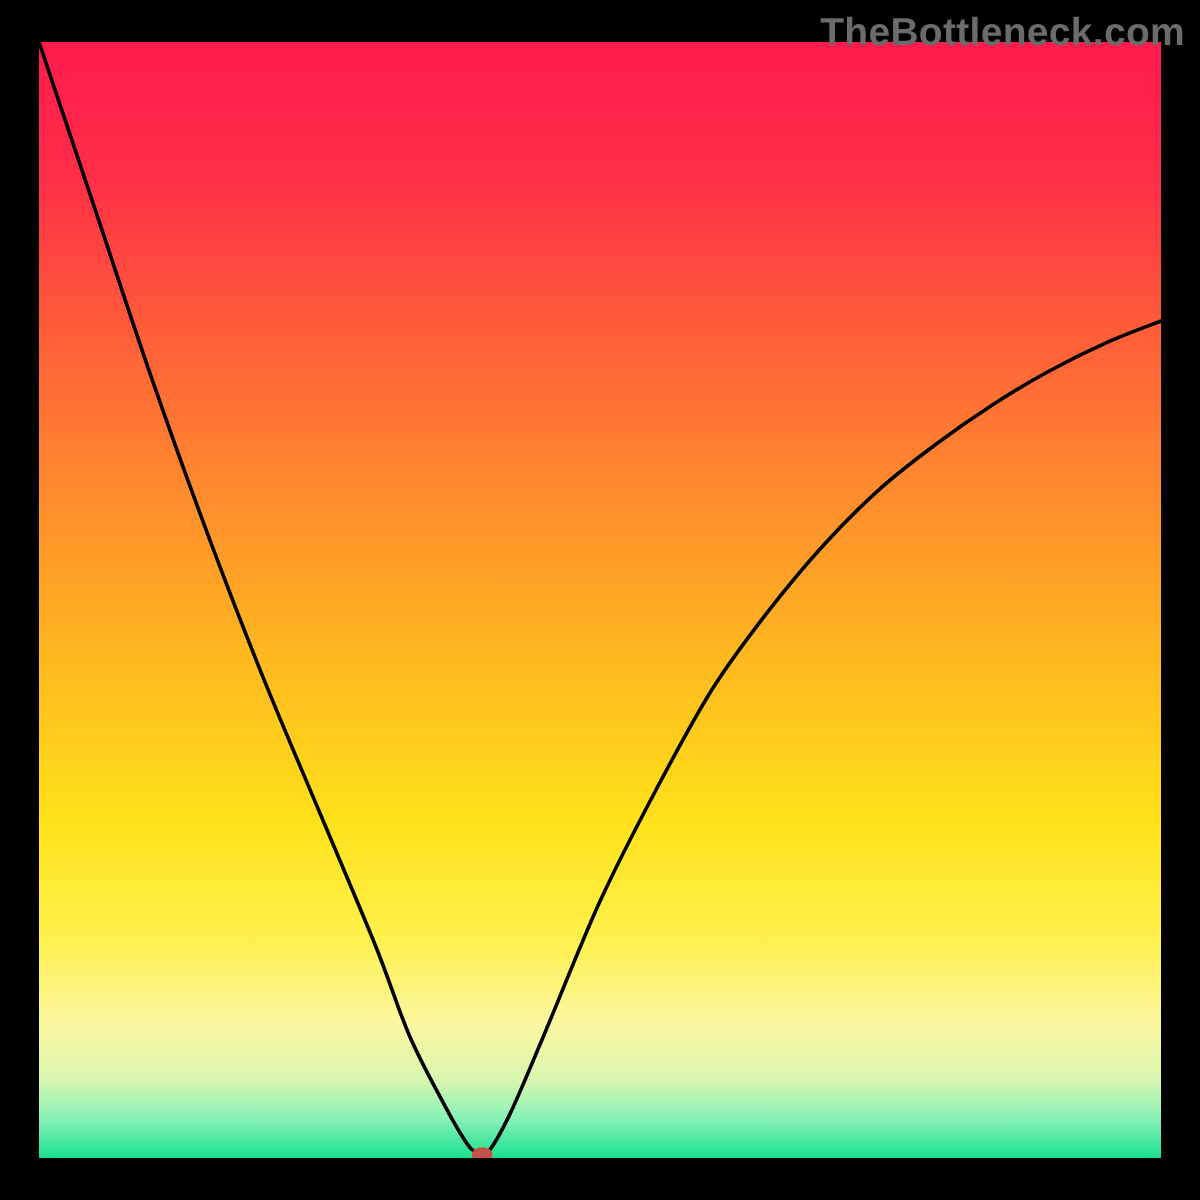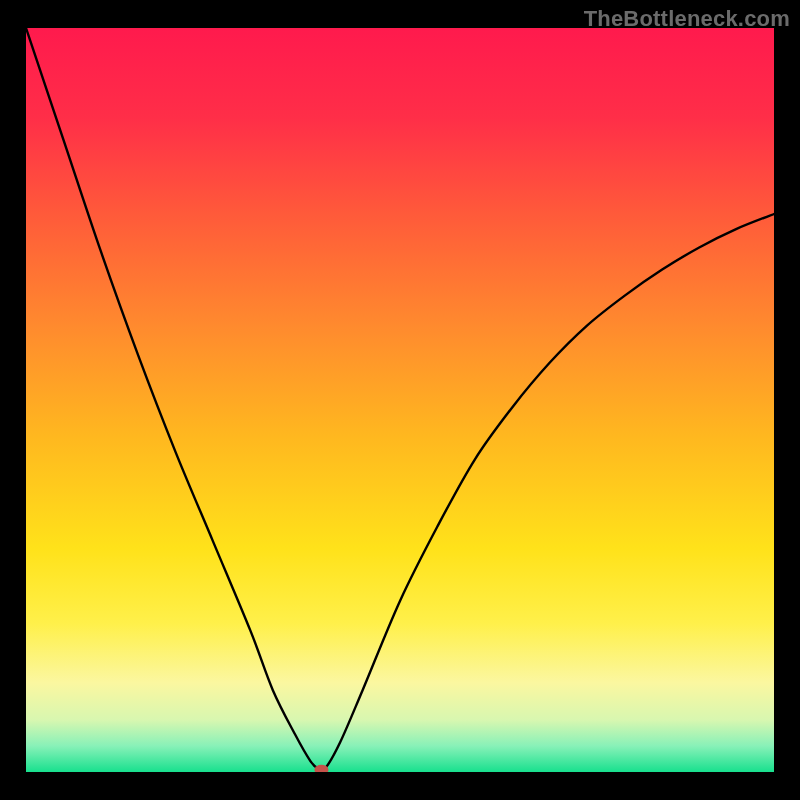--- a/index.html
+++ b/index.html
@@ -15,21 +15,21 @@
     position: relative;
     width: 800px;
     height: 800px;
     background: #000;
   }
   .watermark {
     position: absolute;
     top: 6px;
     right: 10px;
     color: #6b6b6b;
-    font-size: 22px;
+    font-size: 26px;
     font-weight: 600;
     letter-spacing: 0.2px;
     z-index: 5;
     user-select: none;
   }
   .plot-area {
     position: absolute;
     left: 26px;
     top: 28px;
     width: 748px;

